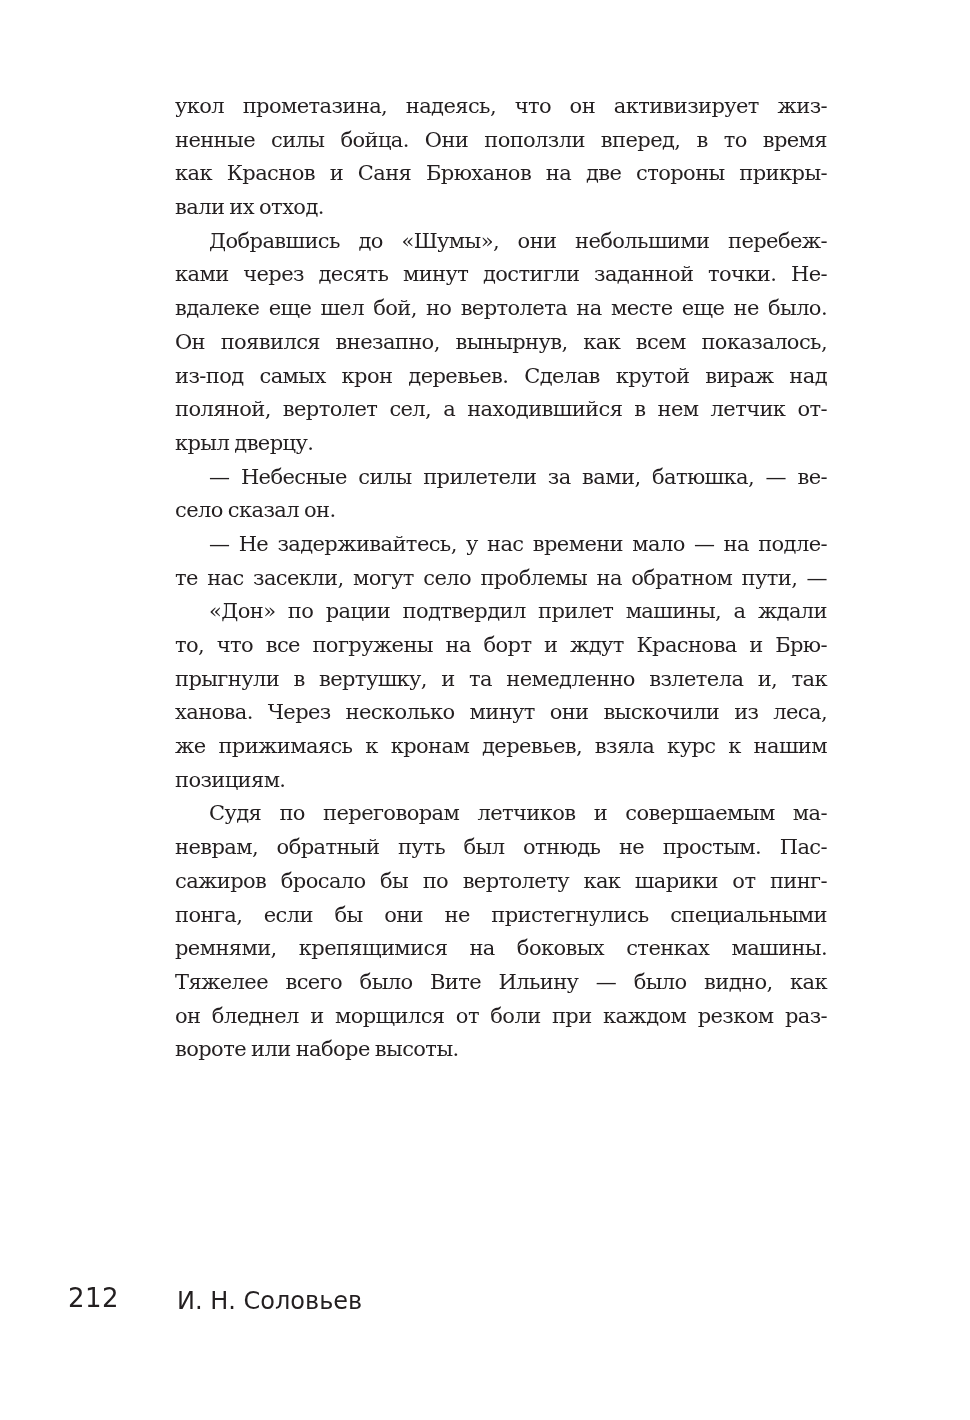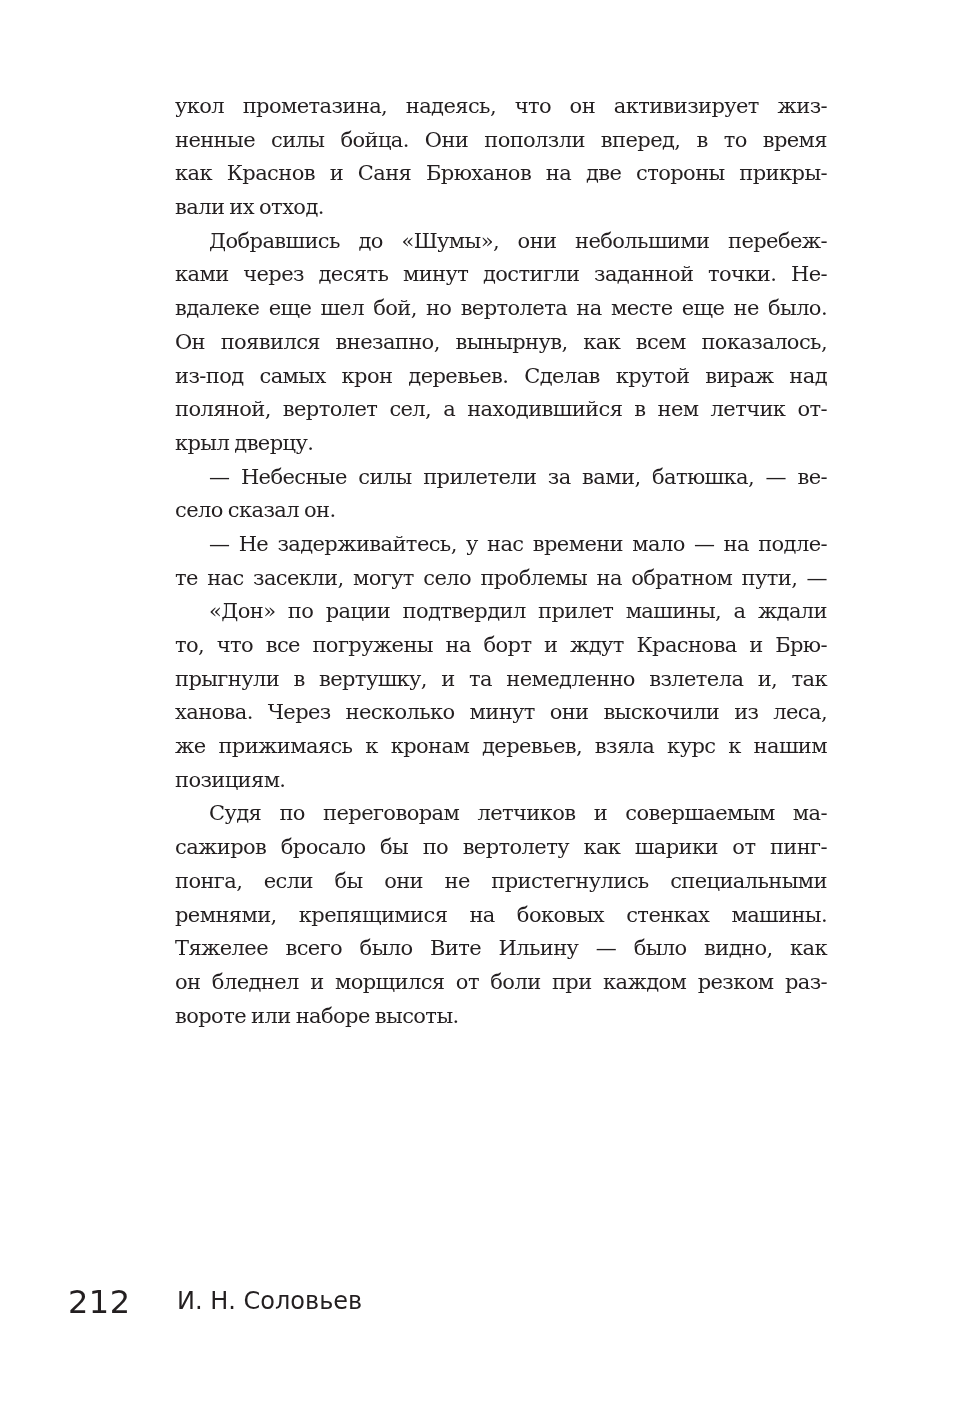--- a/index.html
+++ b/index.html
@@ -28,21 +28,21 @@
     }
     .line.last { text-align-last: left; }
     .line.indent { padding-left: 34px; }
     .footer {
       position: absolute;
       top: 1283px;
       left: 68px;
       font-family: "DejaVu Sans", "Liberation Sans", sans-serif;
       color: #231f20;
     }
-    .page-number { position: absolute; left: 0; top: 0; font-size: 32px; letter-spacing: 0.5px; }
+    .page-number { position: absolute; left: 0; top: 0; font-size: 26px; letter-spacing: 0.5px; }
     .running-author { position: absolute; left: 109px; top: 4px; font-size: 24px; white-space: nowrap; }
   </style>
 </head>
 <body>
 
 <div class="page">
   <div class="text-block" id="text-block">
       <div>
         <span class="line">укол прометазина, надеясь, что он активизирует жиз-</span>
         <span class="line">ненные силы бойца. Они поползли вперед, в то время</span>
@@ -69,20 +69,21 @@
       <div>
         <span class="line indent">«Дон» по рации подтвердил прилет машины, а ждали</span>
         <span class="line">то, что все погружены на борт и ждут Краснова и Брю-</span>
         <span class="line">прыгнули в вертушку, и та немедленно взлетела и, так</span>
         <span class="line">ханова. Через несколько минут они выскочили из леса,</span>
         <span class="line">же прижимаясь к кронам деревьев, взяла курс к нашим</span>
         <span class="line last">позициям.</span>
       </div>
       <div>
         <span class="line indent">Судя по переговорам летчиков и совершаемым ма-</span>
+        <span class="line">неврам, обратный путь был отнюдь не простым. Пас-</span>
         <span class="line">сажиров бросало бы по вертолету как шарики от пинг-</span>
         <span class="line">понга, если бы они не пристегнулись специальными</span>
         <span class="line">ремнями, крепящимися на боковых стенках машины.</span>
         <span class="line">Тяжелее всего было Вите Ильину — было видно, как</span>
         <span class="line">он бледнел и морщился от боли при каждом резком раз-</span>
         <span class="line last">вороте или наборе высоты.</span>
       </div>
     </div>
 
   <div class="footer">

